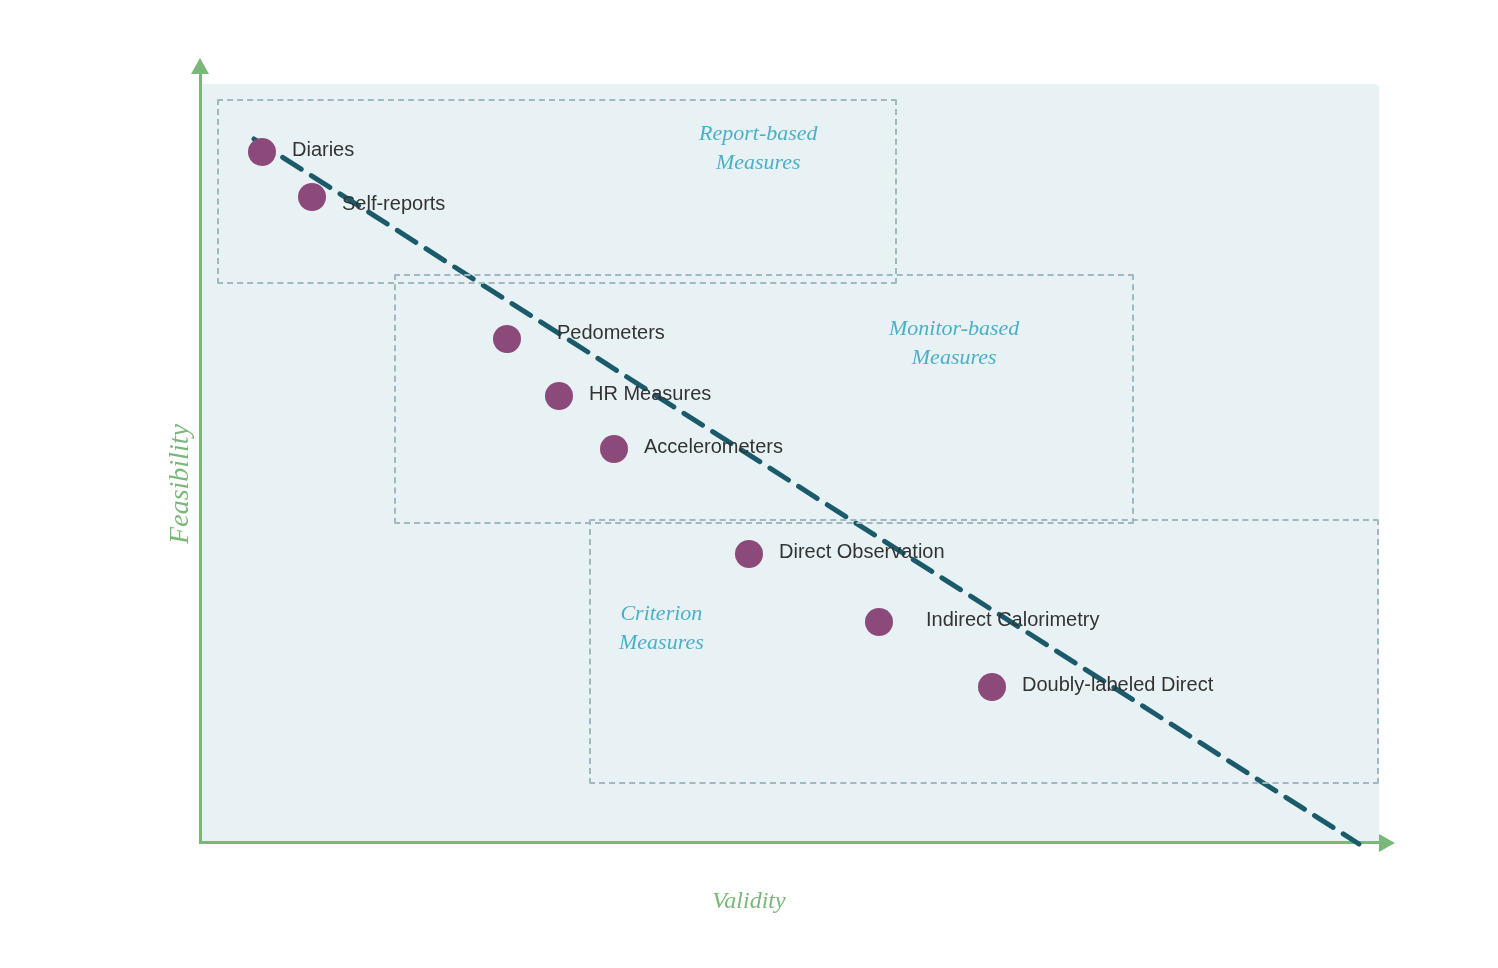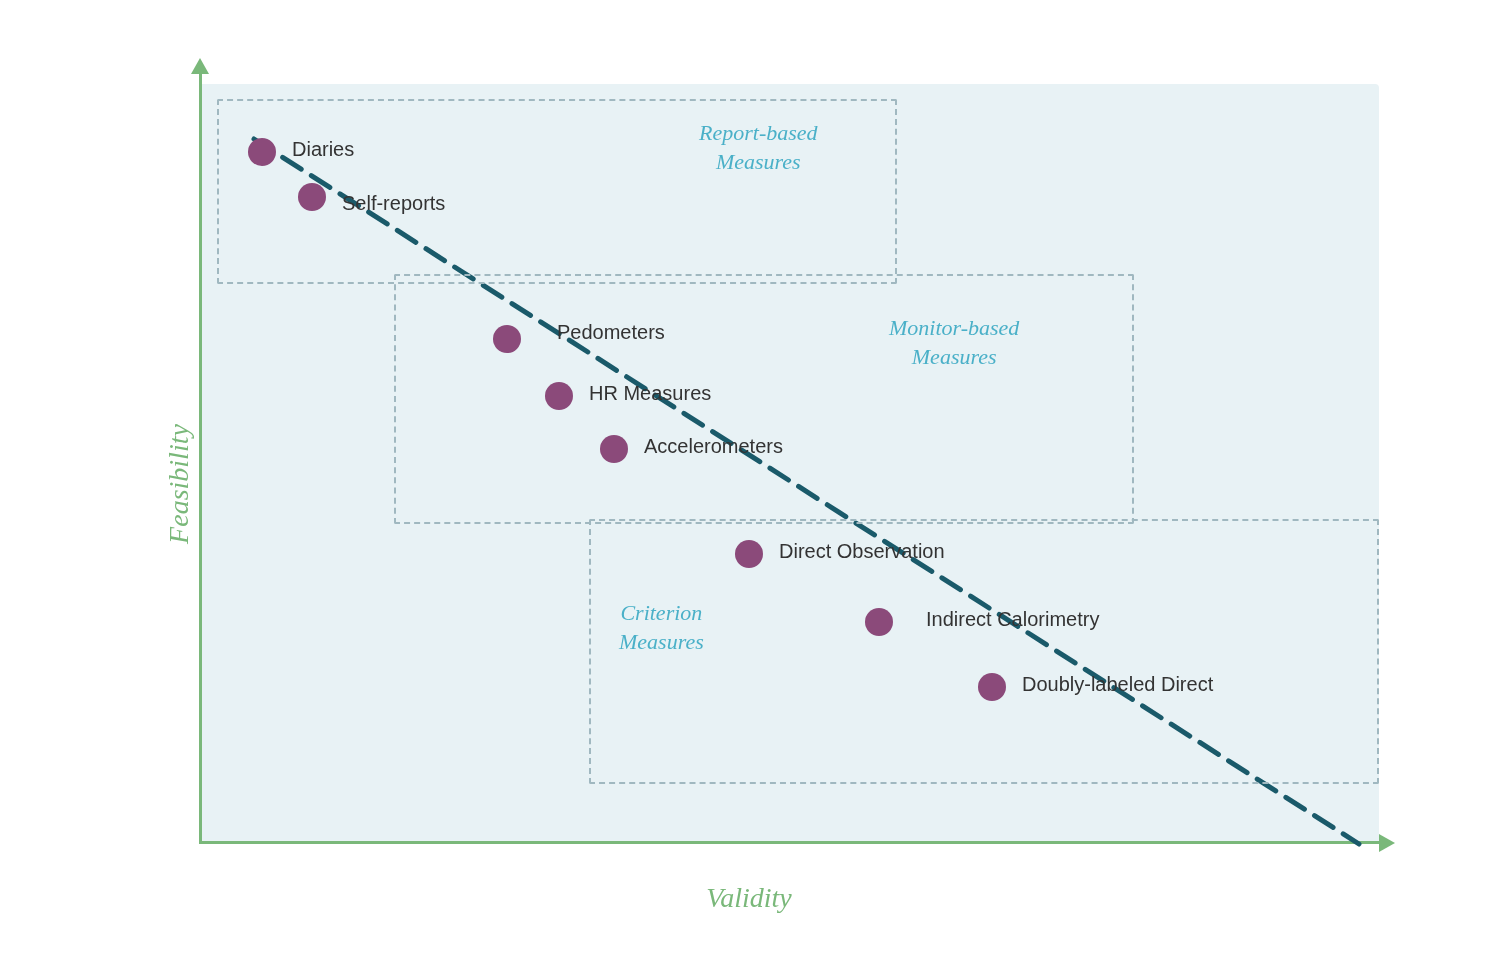--- a/index.html
+++ b/index.html
@@ -77,21 +77,21 @@
       color: #7ab87a;
       font-style: italic;
       font-family: 'Georgia', serif;
       white-space: nowrap;
     }
     .label-x {
       position: absolute;
       bottom: 10px;
       left: 50%;
       transform: translateX(-50%);
-      font-size: 28px;
+      font-size: 24px;
       color: #7ab87a;
       font-style: italic;
       font-family: 'Georgia', serif;
     }
     
     .diagonal-line {
       position: absolute;
       top: 0;
       left: 0;
       width: 100%;

